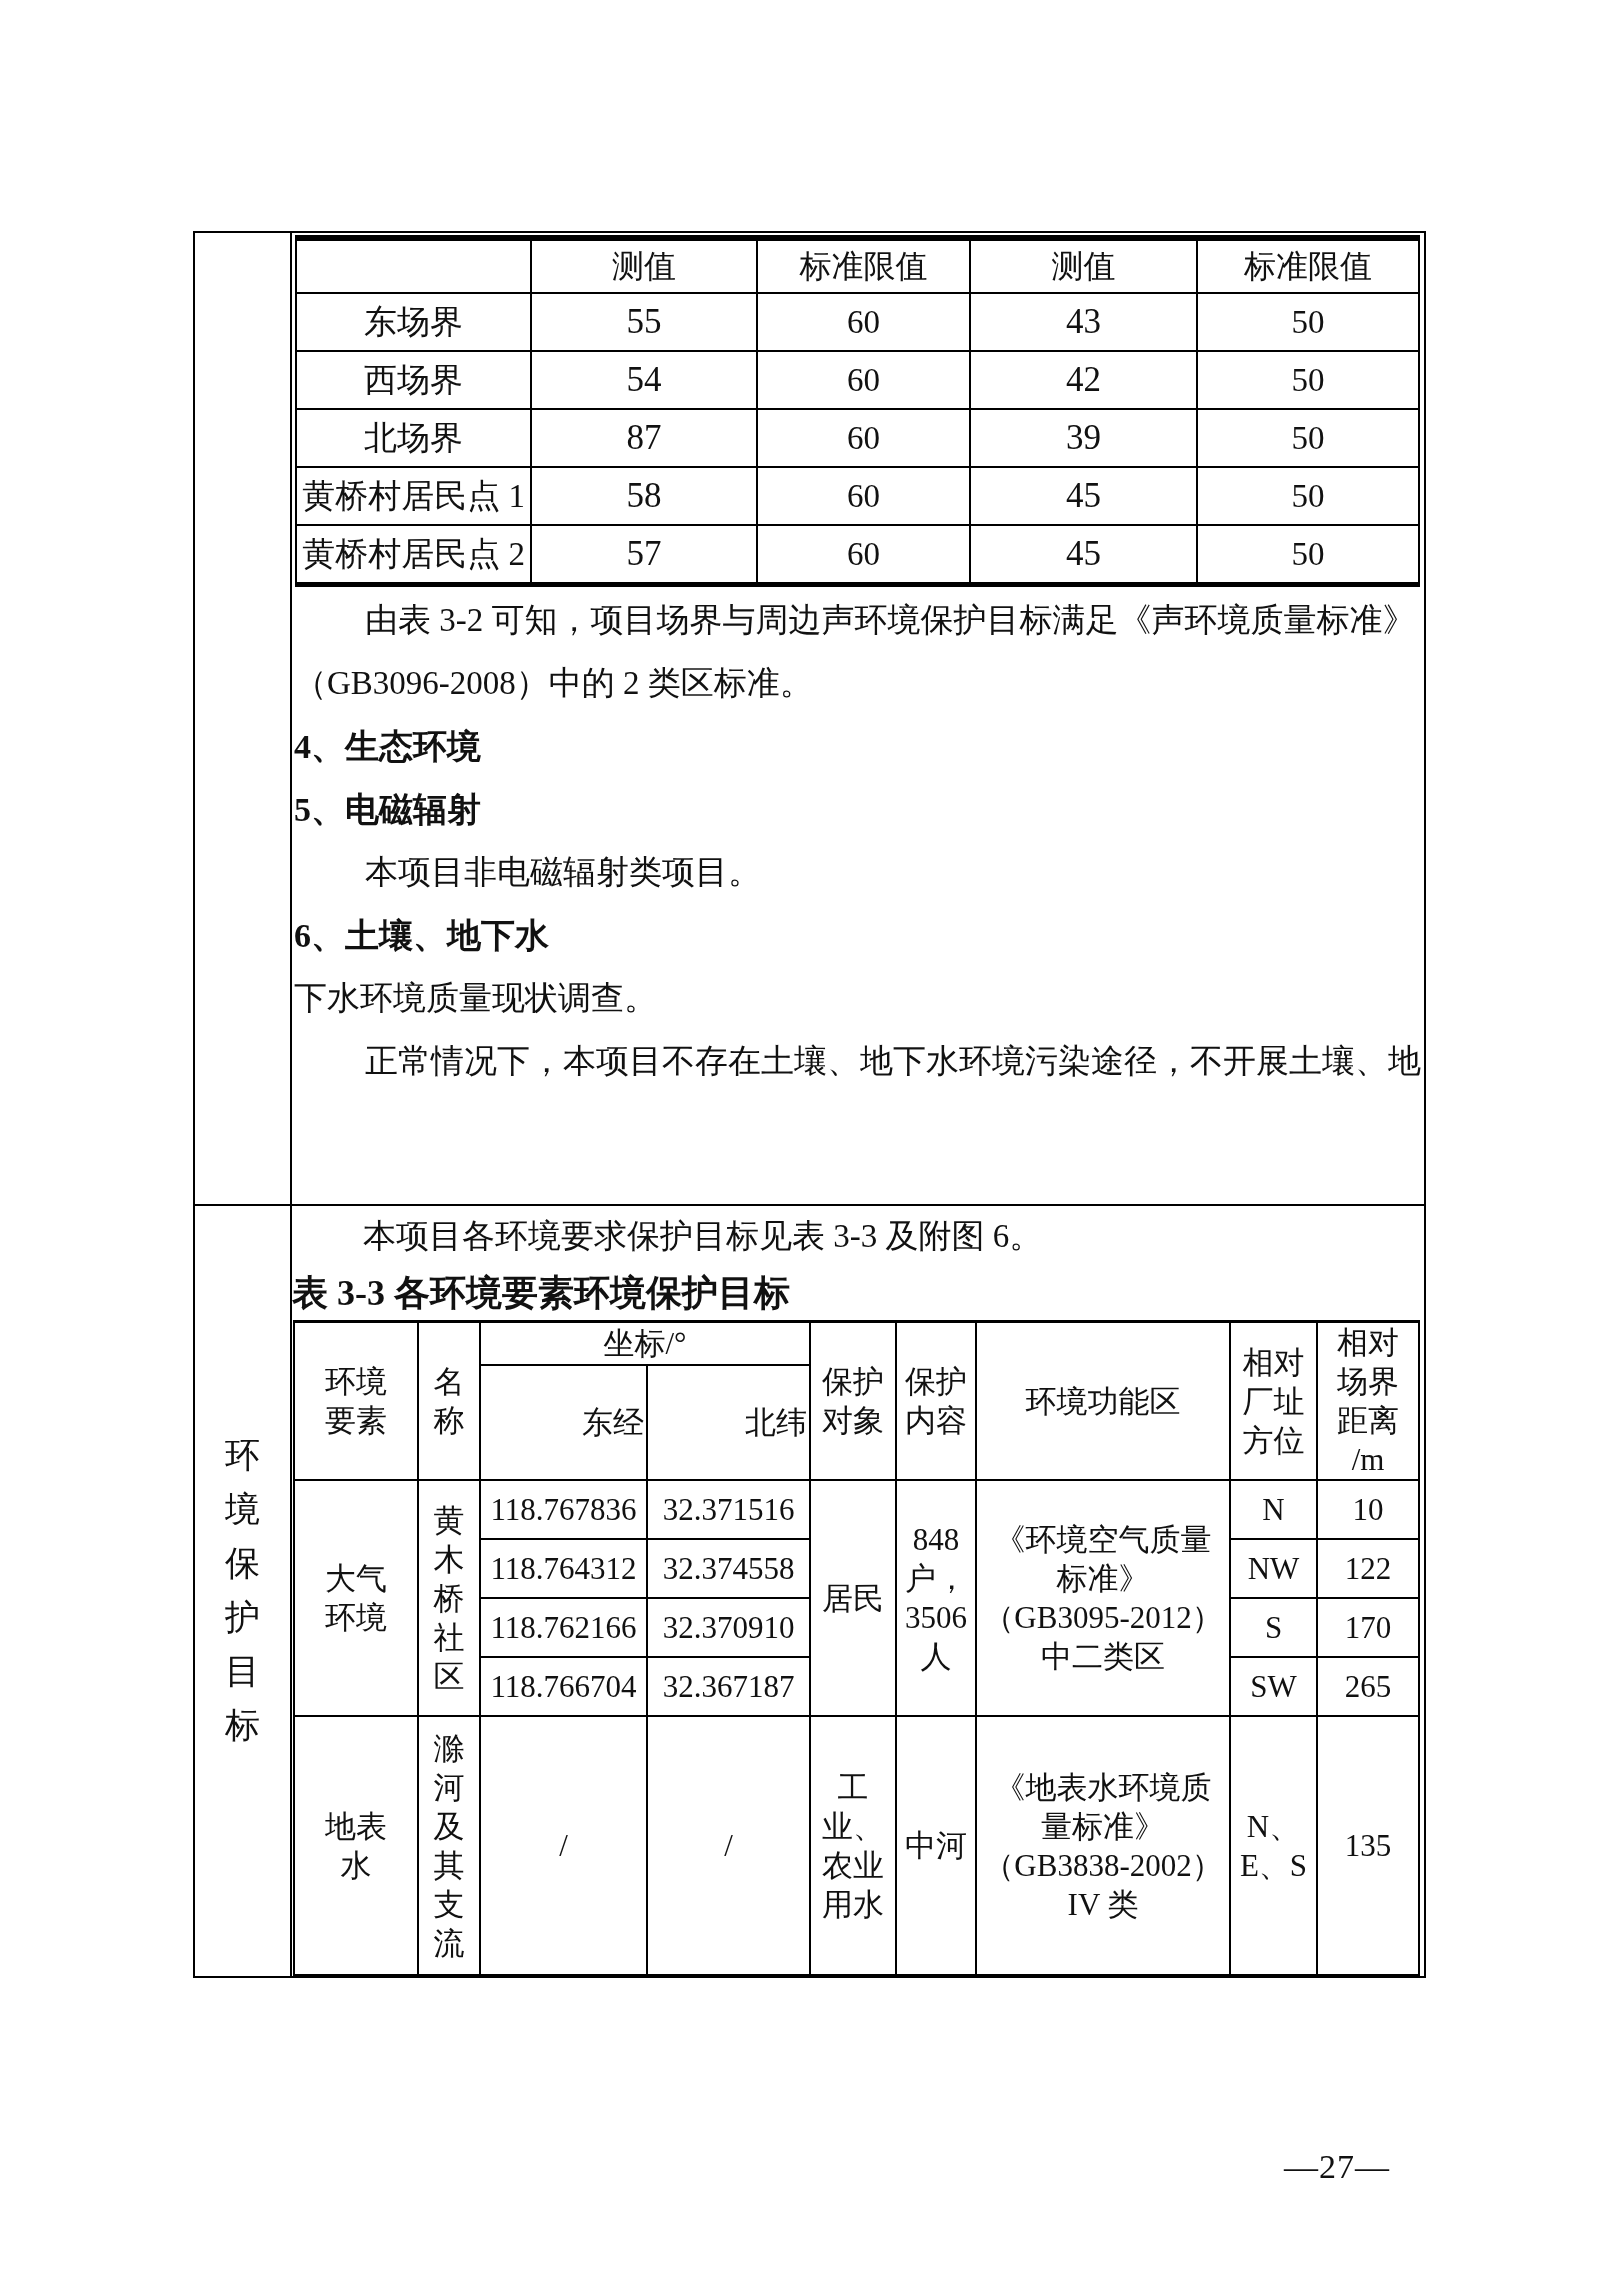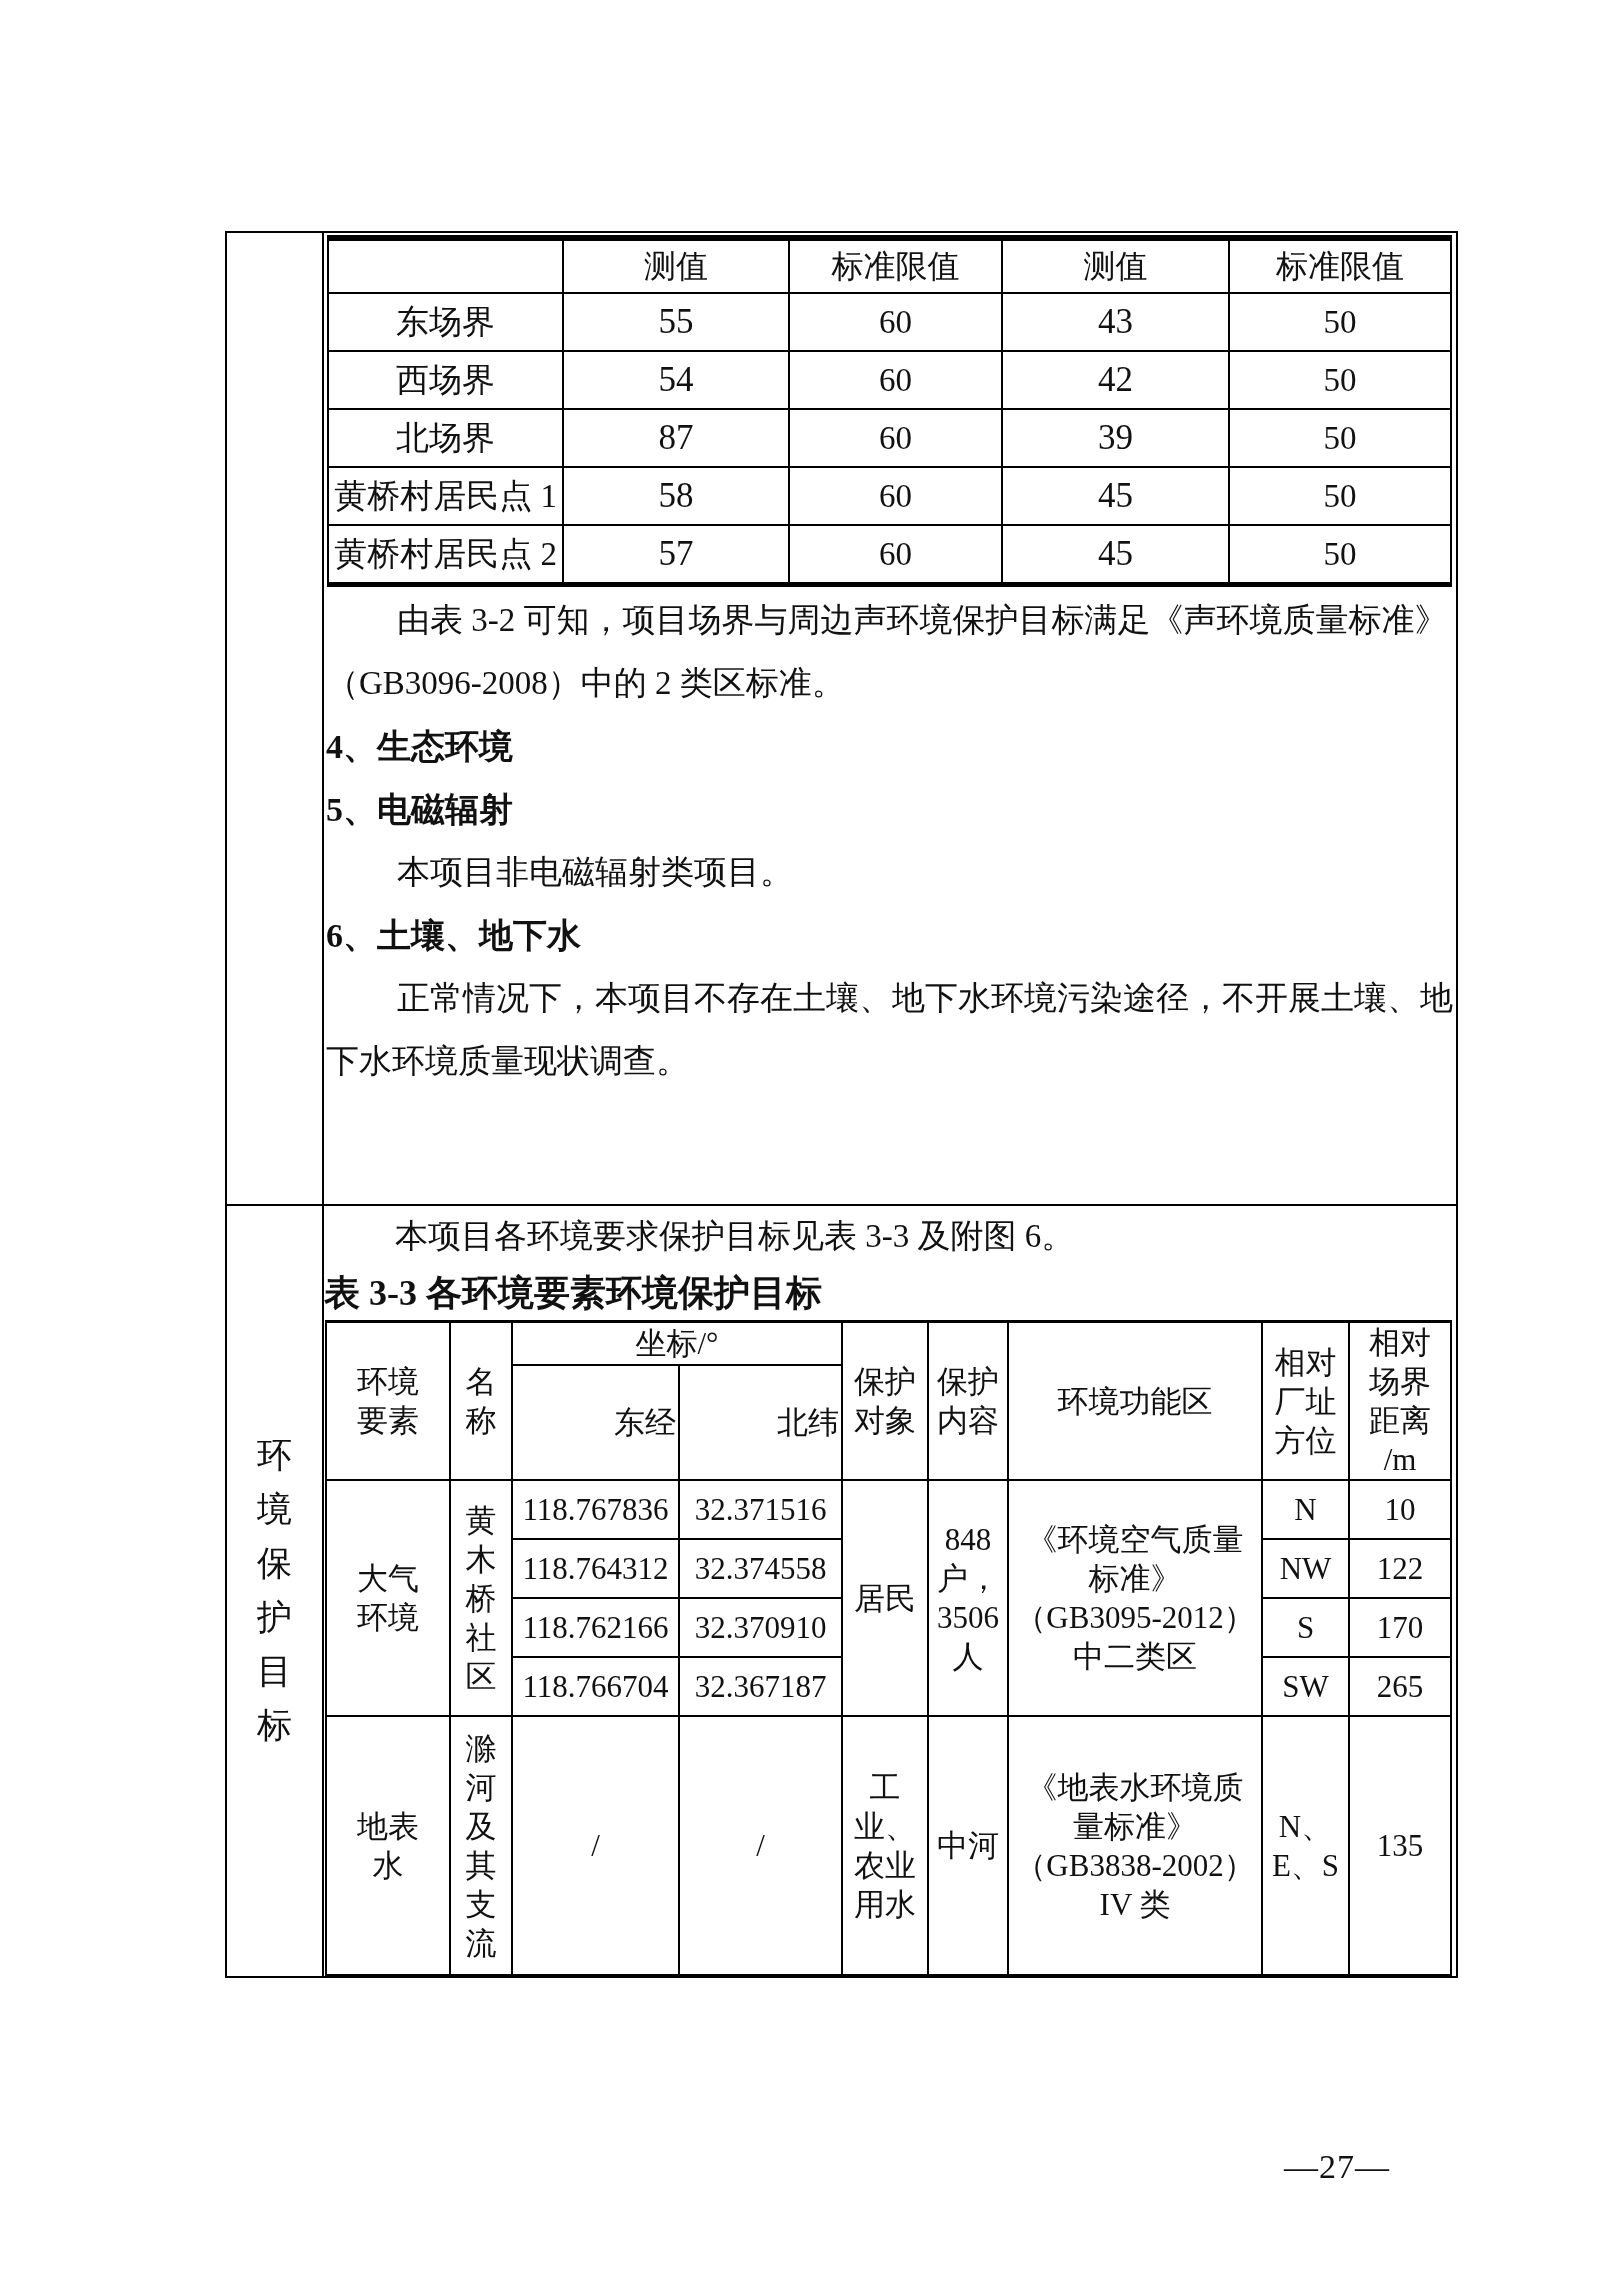--- a/index.html
+++ b/index.html
@@ -6,21 +6,20 @@
   body{
     width:1621px;height:2293px;position:relative;
     font-family:"Liberation Serif","DejaVu Serif",serif;
     color:#111;
   }
   .outer{
     position:absolute;left:193px;top:231px;width:1233px;height:1747px;
     box-sizing:border-box;border:2.9px solid #000;
     display:grid;grid-template-columns:97px 1fr;grid-template-rows:973px 1fr;
     overflow:hidden;
-    margin-left:32px;
   }
   .sb1{border-right:2px solid #000;border-bottom:2px solid #000;}
   .c1{border-bottom:2px solid #000;box-sizing:border-box;padding:0 2px;overflow:hidden;}
   .sb2{border-right:2px solid #000;display:flex;align-items:center;justify-content:center;}
   .c2{box-sizing:border-box;overflow:hidden;}
   .vlabel{white-space:pre-line;font-size:35px;line-height:54px;text-align:center;}
 
   table{border-collapse:collapse;table-layout:fixed;}
   table.noise{
     width:1123px;margin:2px 0 0 1px;
@@ -122,22 +121,22 @@
     </tbody>
       </table>
 
     <div class="txt">
       <div class="line indent">由表 3-2 可知，项目场界与周边声环境保护目标满足《声环境质量标准》</div>
       <div class="line">（GB3096-2008）中的 2 类区标准。</div>
       <div class="line bold">4、生态环境</div>
       <div class="line bold">5、电磁辐射</div>
       <div class="line indent">本项目非电磁辐射类项目。</div>
       <div class="line bold">6、土壤、地下水</div>
+      <div class="line">下水环境质量现状调查。</div>
       <div class="line indent">正常情况下，本项目不存在土壤、地下水环境污染途径，不开展土壤、地</div>
-      <div class="line">下水环境质量现状调查。</div>
     </div>
   </div>
 
   <div class="sb2">
     <div class="vlabel">环
 境
 保
 护
 目
 标</div>

